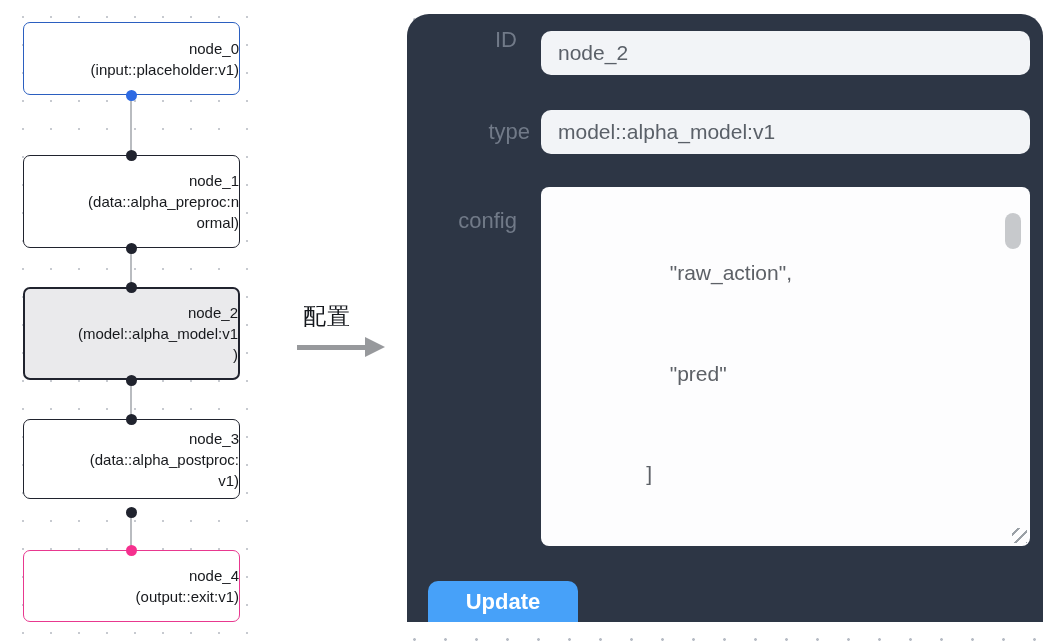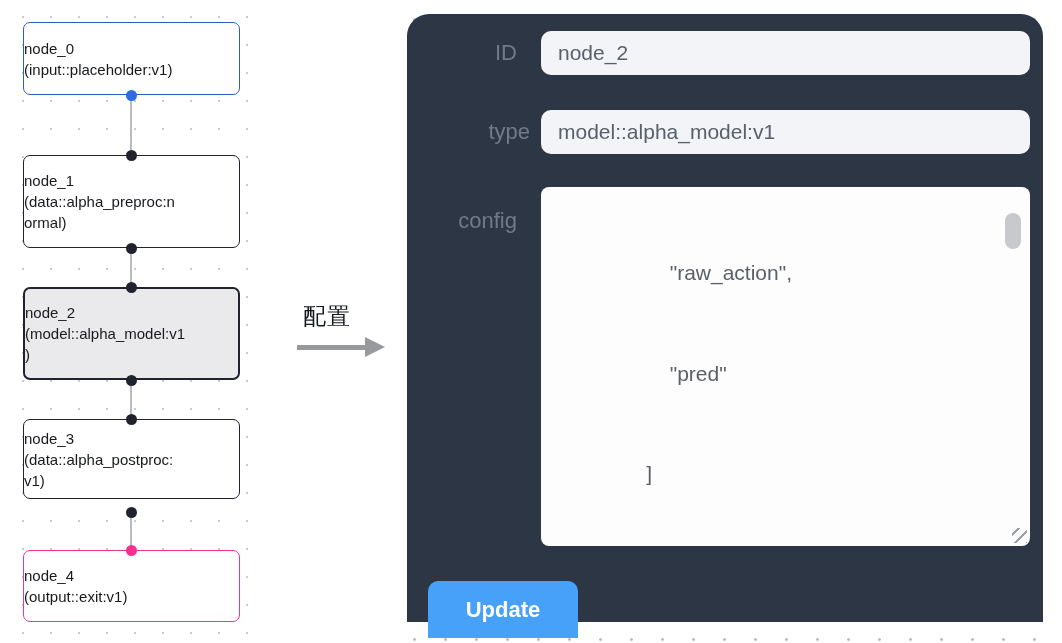--- a/index.html
+++ b/index.html
@@ -6,21 +6,21 @@
   .stage{position:relative;width:1062px;height:643px;overflow:hidden;
          font-family:"Liberation Sans",sans-serif;background:#ffffff;}
 
   
   .flow-canvas{position:absolute;left:0;top:0;width:267px;height:643px;
     background-image:radial-gradient(circle,#c7cad0 1.3px,transparent 1.5px);
     background-size:28px 28px;background-position:9px 3px;}
   .edge{position:absolute;left:130px;width:2px;background:#b9bcc0;z-index:1;}
   .node{position:absolute;left:23px;width:217px;box-sizing:border-box;background:#ffffff;
     border:1.5px solid #20232e;border-radius:7px;display:flex;flex-direction:column;
-    align-items:flex-start;justify-content:center;font-size:15px;line-height:21px;
+    align-items:flex-end;justify-content:center;font-size:15px;line-height:21px;
     color:#17191d;text-align:center;z-index:2;}
   .node.input{border-color:#2b5fc0;}
   .node.selected{background:#eaeaec;border-width:2px;}
   .node.output{border-color:#e8388f;}
   .handle{position:absolute;left:126px;width:11px;height:11px;border-radius:50%;
     background:#20232e;z-index:3;}
   .handle.blue{background:#2d6ae3;}
   .handle.pink{background:#f5308e;}
 
   
@@ -35,37 +35,37 @@
   
   .right-bg{position:absolute;left:388px;top:0;width:674px;height:643px;
     background-image:radial-gradient(circle,#b7bcc5 1.3px,transparent 1.5px);
     background-size:31px 31px;background-position:11px 4px;}
 
   
   .config-panel{position:absolute;left:407px;top:14px;width:636px;height:608px;
     background:#2d3645;border-radius:22px 22px 0 0;z-index:2;}
   .field-label{position:absolute;left:0;width:110px;text-align:right;
     color:#717a88;font-size:22px;}
-  .label-id{top:17px;height:44px;line-height:44px;}
+  .label-id{top:4px;height:44px;line-height:44px;}
   .label-type{top:96px;height:44px;line-height:44px;padding-left:13px;}
   .label-config{top:192px;height:30px;line-height:30px;}
   .field{position:absolute;left:134px;width:489px;height:44px;background:#f2f4f7;
     border-radius:10px;display:flex;align-items:center;padding:0 17px;
     box-sizing:border-box;font-size:21px;color:#5a6068;}
   .field-id{top:17px;}
   .field-type{top:96px;}
   .config-editor{position:absolute;left:134px;top:173px;width:489px;height:359px;
     background:#fdfdfe;border-radius:8px;overflow:hidden;}
   .code{padding:2px 0 0 12px;font-size:21px;line-height:33.5px;color:#5d6167;
     white-space:pre;}
   .scroll-thumb{position:absolute;right:9px;top:26px;width:16px;height:36px;
     background:#c7c9cc;border-radius:8px;}
   .resize-handle{position:absolute;right:3px;bottom:3px;width:15px;height:15px;
     background:repeating-linear-gradient(135deg,transparent 0 4px,#9aa0a6 4px 6px,transparent 6px 8px);}
-  .update-btn{position:absolute;left:21px;top:567px;width:150px;height:57px;
+  .update-btn{position:absolute;left:21px;top:567px;width:150px;height:41px;
     background:#47a1f9;border:none;border-radius:10px 10px 0 0;color:#ffffff;
     font-size:22px;font-weight:700;font-family:"Liberation Sans",sans-serif;cursor:pointer;}
 </style>
 </head>
 <body>
 
 <div class="stage">
 
   <div class="flow-canvas">
 

